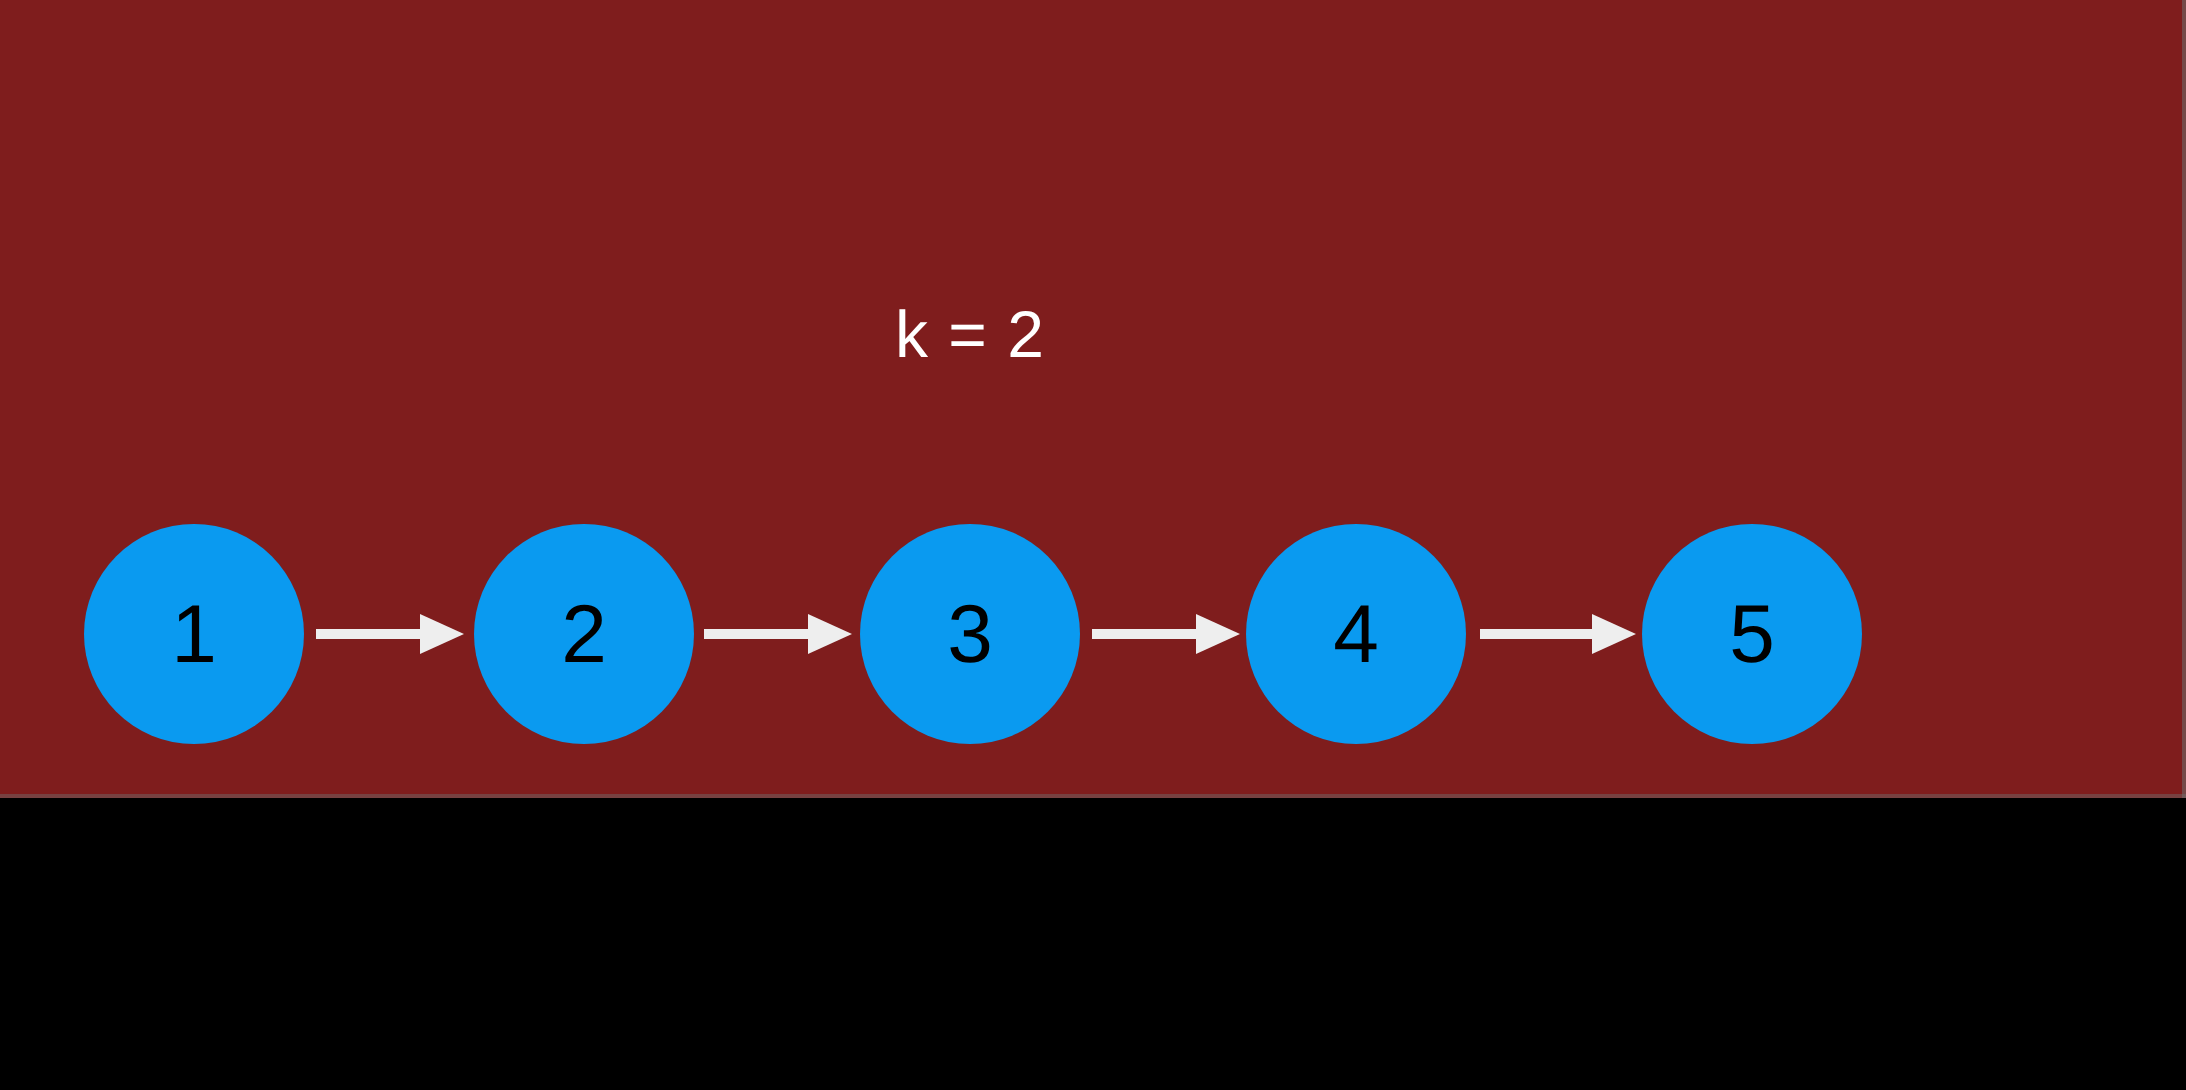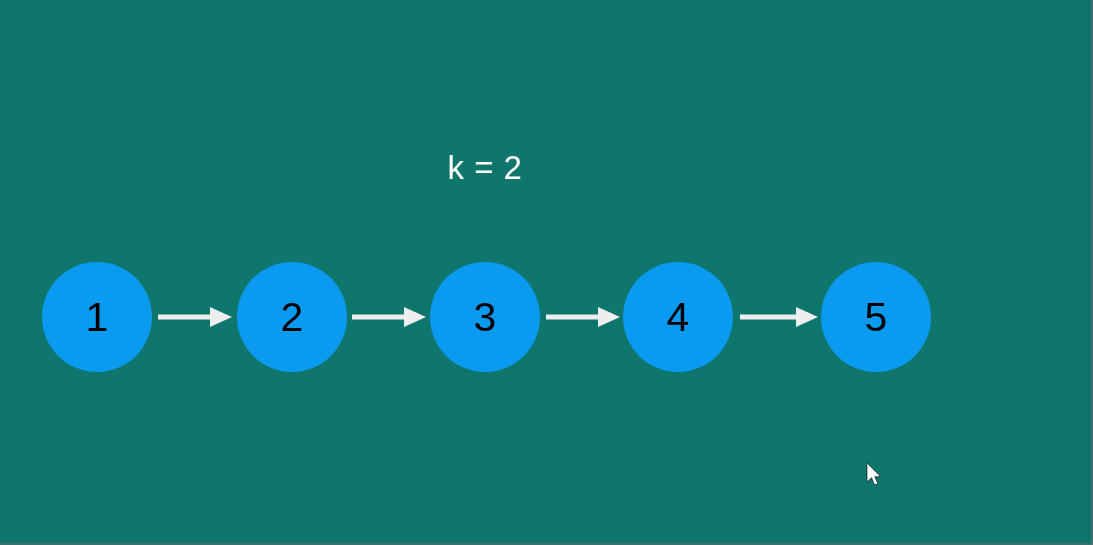--- a/index.html
+++ b/index.html
@@ -69,21 +69,21 @@
   
   .arrow {
     position: absolute;
     height: 30px;
     display: block;
   }
 </style>
 </head>
 <body>
 
-<div id="canvas" style="width: 1093px; height: 545px; background: #0f766e;">
+<div id="canvas" style="width: 1093px; height: 399px; background: #7f1d1d;">
 
   <div class="k-label" id="k-label" style="color: rgb(255, 255, 255); left: 485px; top: 167px; transform: translate(-50%, -50%);">k = 2</div>
 
   <div id="arrow-layer">
       <svg class="arrow" width="74" height="30" viewBox="0 0 74 30" style="left: 158px; top: 302px;">
         <rect x="0" y="12.5" width="54" height="5" fill="#eeeeee"></rect>
         <polygon points="52,5 74,15 52,25" fill="#eeeeee"></polygon>
       </svg>
       <svg class="arrow" width="74" height="30" viewBox="0 0 74 30" style="left: 352px; top: 302px;">
         <rect x="0" y="12.5" width="54" height="5" fill="#eeeeee"></rect>

